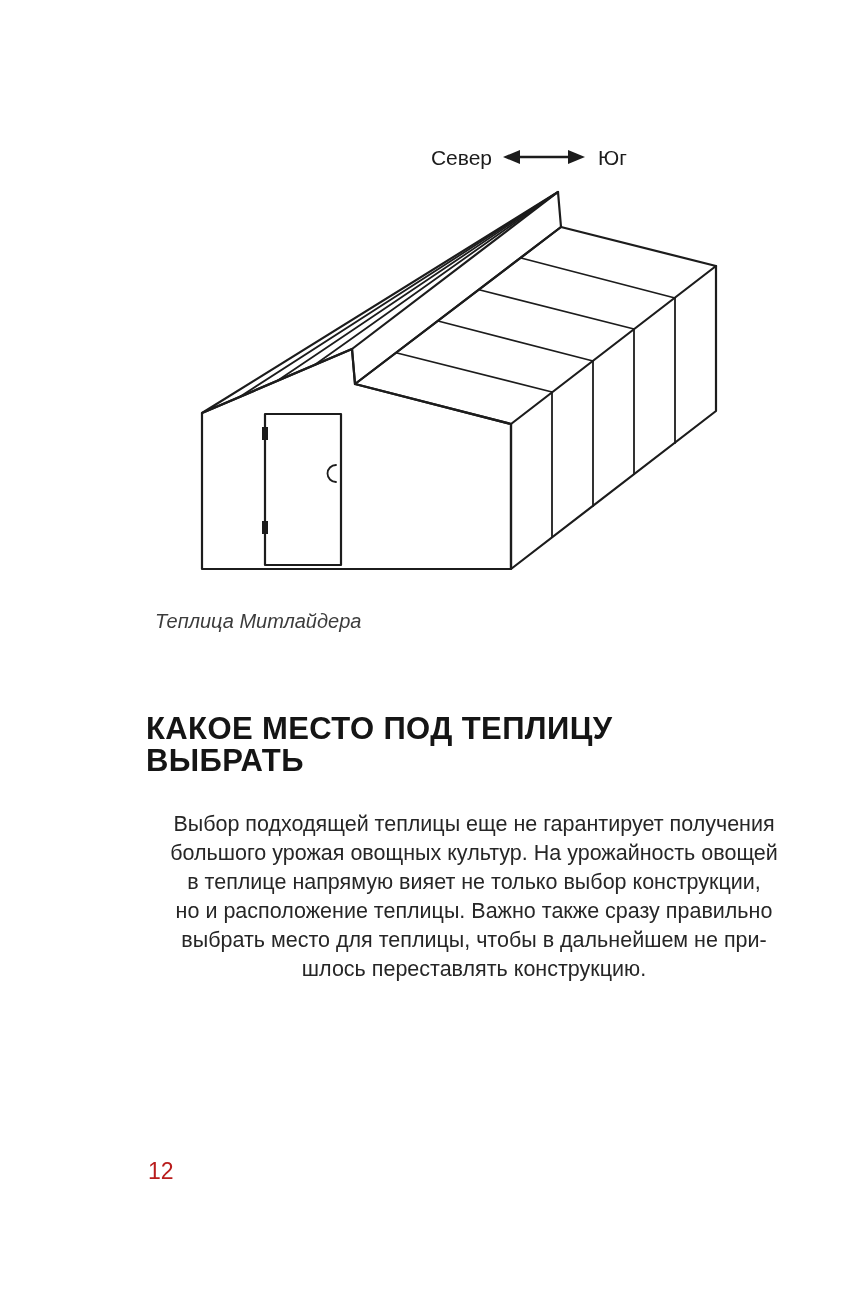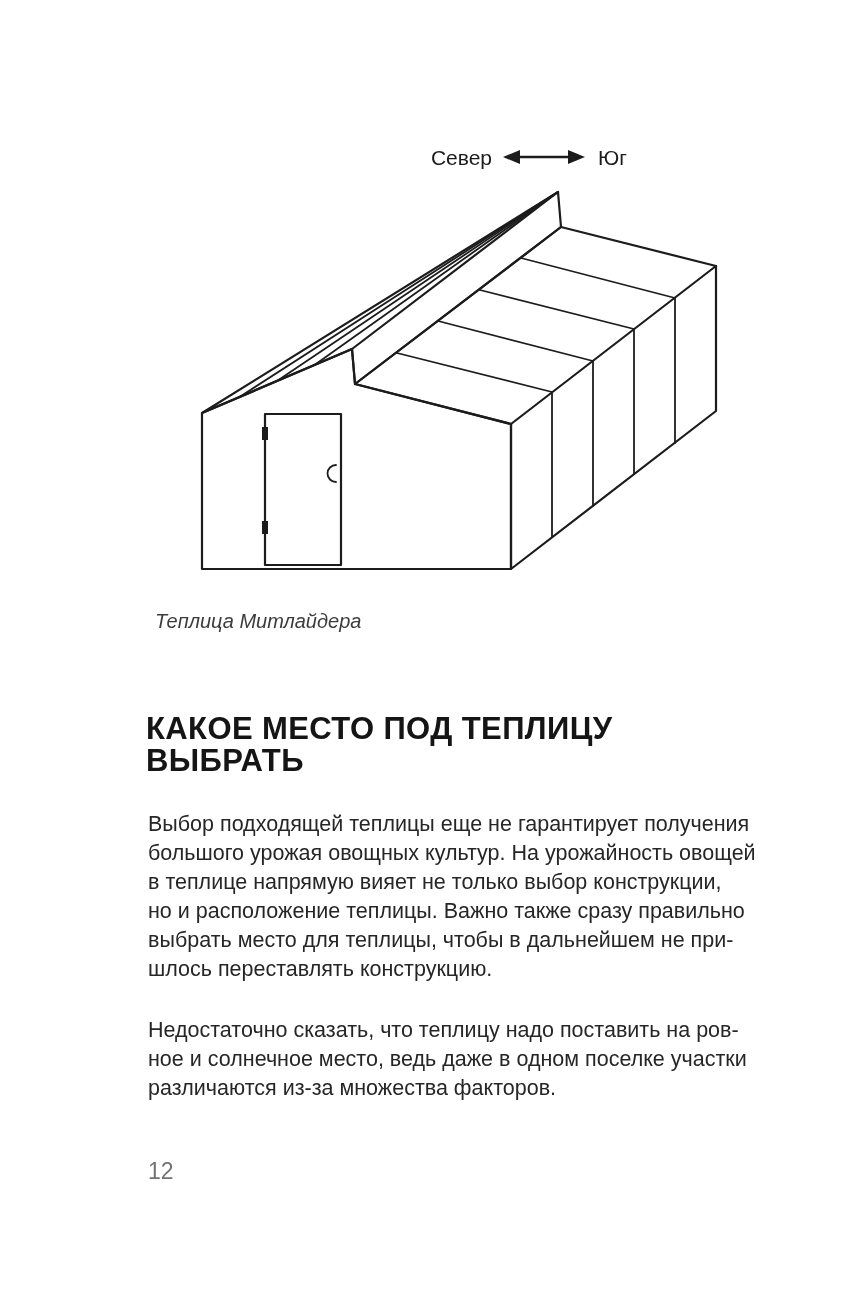--- a/index.html
+++ b/index.html
@@ -15,27 +15,27 @@
   }
   .heading{
     position:absolute;left:146px;top:692px;
     font-size:31px;font-weight:bold;color:#151515;
     line-height:32px;letter-spacing:0.4px;white-space:pre-line;
   }
   .bodytext{
     position:absolute;left:148px;top:810px;width:652px;
     font-size:21.5px;line-height:29px;color:#262626;
   }
-  .bodytext p{margin:0;white-space:pre-line;}
+  .bodytext p{margin:0;white-space:pre-line;text-align:center;}
   .bodytext p + p{margin-top:32px;}
   .footer{
     position:absolute;left:148px;right:62px;top:1158px;
     display:flex;justify-content:space-between;align-items:baseline;
   }
-  .page-number{font-size:23px;color:#737373;}
+  .page-number{font-size:23px;color:#b91c1c;}
   .chapter{font-size:19px;color:#9f9f9f;}
   .line{stroke:#1c1c1c;stroke-width:2.2;fill:none;stroke-linejoin:round;stroke-linecap:round;}
   .thin{stroke:#1c1c1c;stroke-width:1.8;fill:none;stroke-linecap:round;}
 </style>
 </head>
 <body>
 
 <svg class="figure-svg" width="844" height="600" viewBox="0 0 844 600">
 
   <g>
@@ -95,20 +95,17 @@
 <h1 class="heading">КАКОЕ МЕСТО ПОД ТЕПЛИЦУ
 ВЫБРАТЬ</h1>
 
 <div class="bodytext">
   <p>Выбор подходящей теплицы еще не гарантирует получения
 большого урожая овощных культур. На урожайность овощей
 в теплице напрямую вияет не только выбор конструкции,
 но и расположение теплицы. Важно также сразу правильно
 выбрать место для теплицы, чтобы в дальнейшем не при-
 шлось переставлять конструкцию.</p>
-  <p>Недостаточно сказать, что теплицу надо поставить на ров-
-ное и солнечное место, ведь даже в одном поселке участки
-различаются из-за множества факторов.</p>
 </div>
 
 <div class="footer">
   <span class="page-number">12</span>
 </div>
 
 </body></html>

